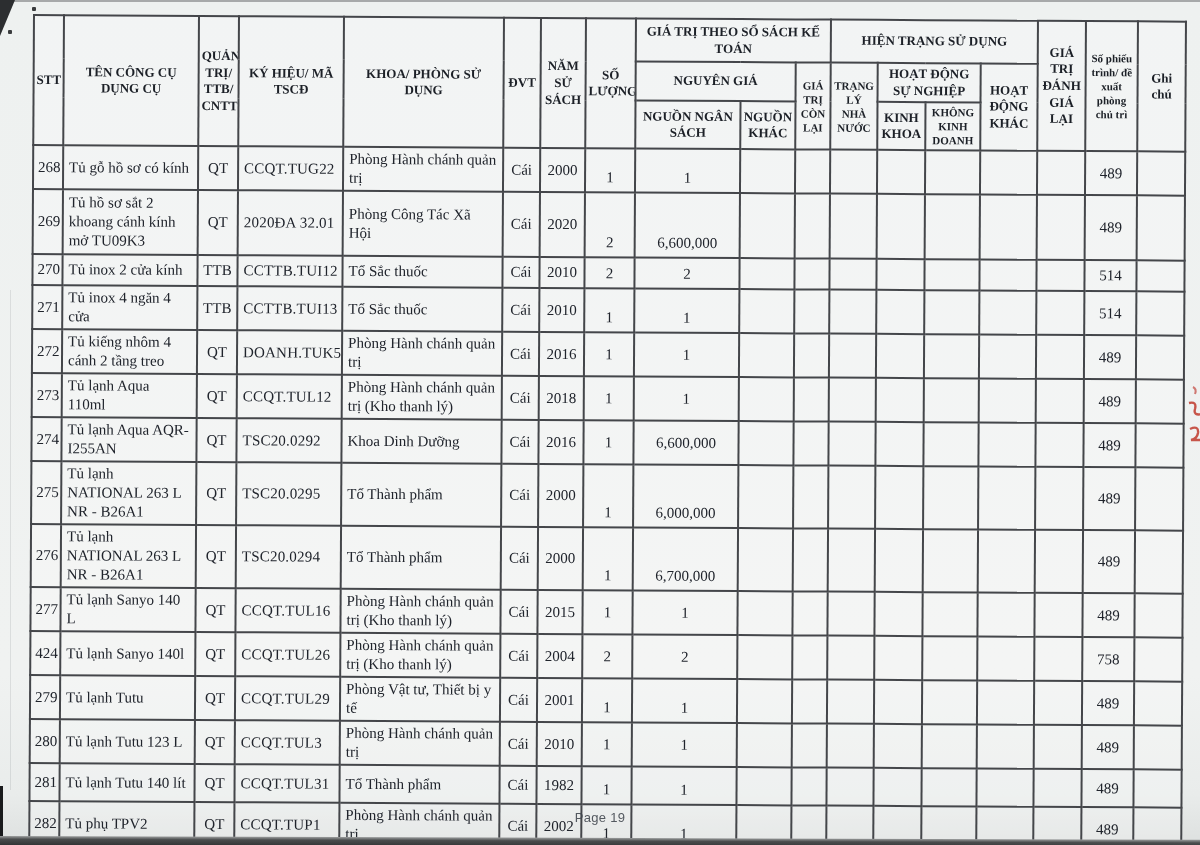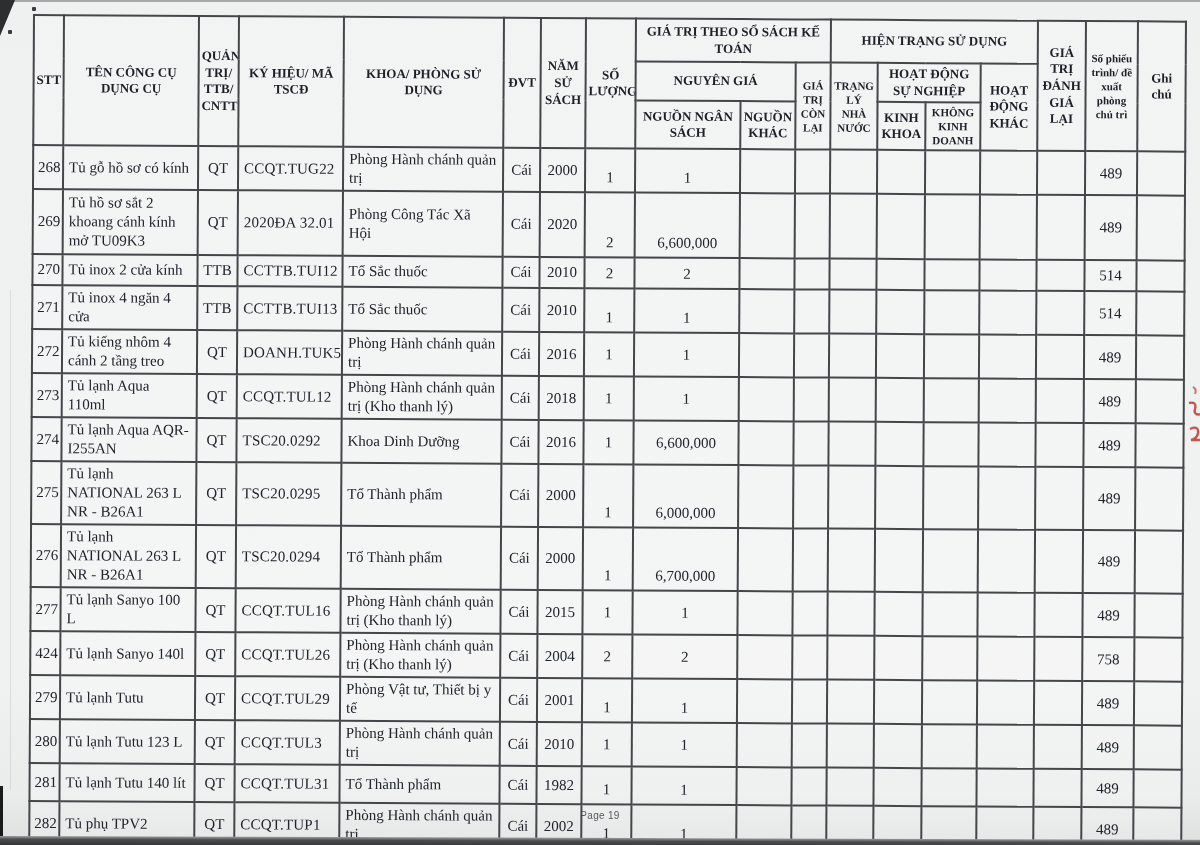--- a/index.html
+++ b/index.html
@@ -40,21 +40,21 @@
   .speck2{position:absolute;left:8px;top:30px;width:4px;height:4px;background:#3a3c3e;border-radius:1px;}
   .crease{position:absolute;left:10px;top:290px;width:1px;height:500px;background:rgba(120,130,135,0.18);}
   .left-sliver{position:absolute;left:0;top:786px;width:3px;height:59px;background:#191a1c;}
   .bottom-bar{position:absolute;left:-2px;top:836px;width:1204px;height:9px;
     background:linear-gradient(180deg,#9b9d9d 0%,#4a4c4d 35%,#323435 100%);
     transform:rotate(0.18deg);transform-origin:0 50%;}
   .red-marks{position:absolute;left:1183px;top:383px;}
   .page-footer{
     position:absolute;left:0;top:810px;width:1200px;text-align:center;
     font-family:"Liberation Sans","DejaVu Sans",sans-serif;
-    font-size:10px;color:#3f454d;opacity:0.88;letter-spacing:0.3px;
+    font-size:13px;color:#3f454d;opacity:0.88;letter-spacing:0.3px;
   }
 </style>
 </head>
 <body>
 
 <div class="top-edge"></div>
 <div class="corner-black"></div>
 <div class="speck1"></div>
 <div class="speck2"></div>
 <div class="crease"></div>
@@ -287,21 +287,21 @@
           <td></td>
           <td></td>
           <td></td>
           <td></td>
           <td></td>
           <td class="c-c">489</td>
           <td></td>
         </tr>
         <tr style="height: 43px;">
           <td class="c-c">277</td>
-          <td class="c-l">Tủ lạnh Sanyo 100 L</td>
+          <td class="c-l">Tủ lạnh Sanyo 140 L</td>
           <td class="c-c">QT</td>
           <td class="c-l c-code">CCQT.TUL16</td>
           <td class="c-l">Phòng Hành chánh quản trị (Kho thanh lý)</td>
           <td class="c-c">Cái</td>
           <td class="c-c">2015</td>
           <td class="c-c">1</td>
           <td class="c-c">1</td>
           <td></td>
           <td></td>
           <td></td>

